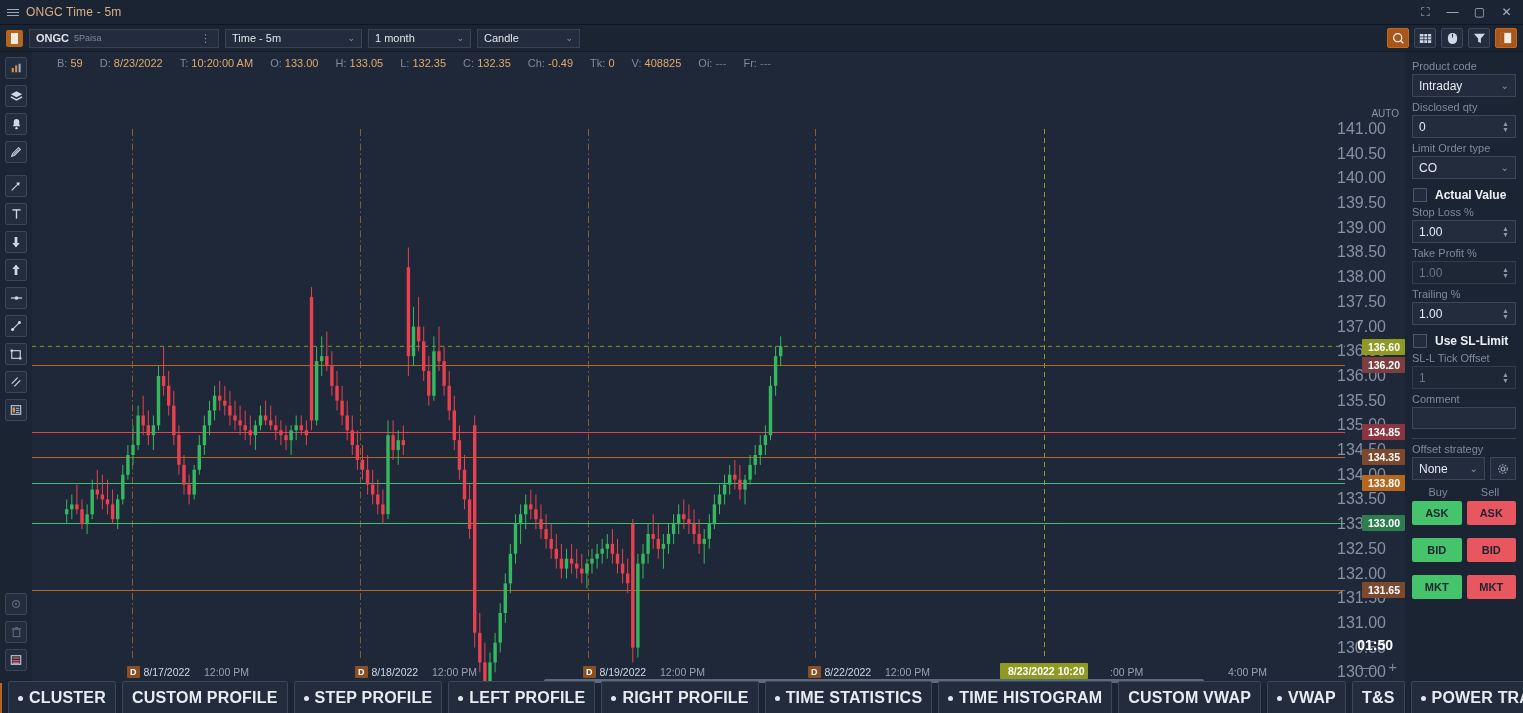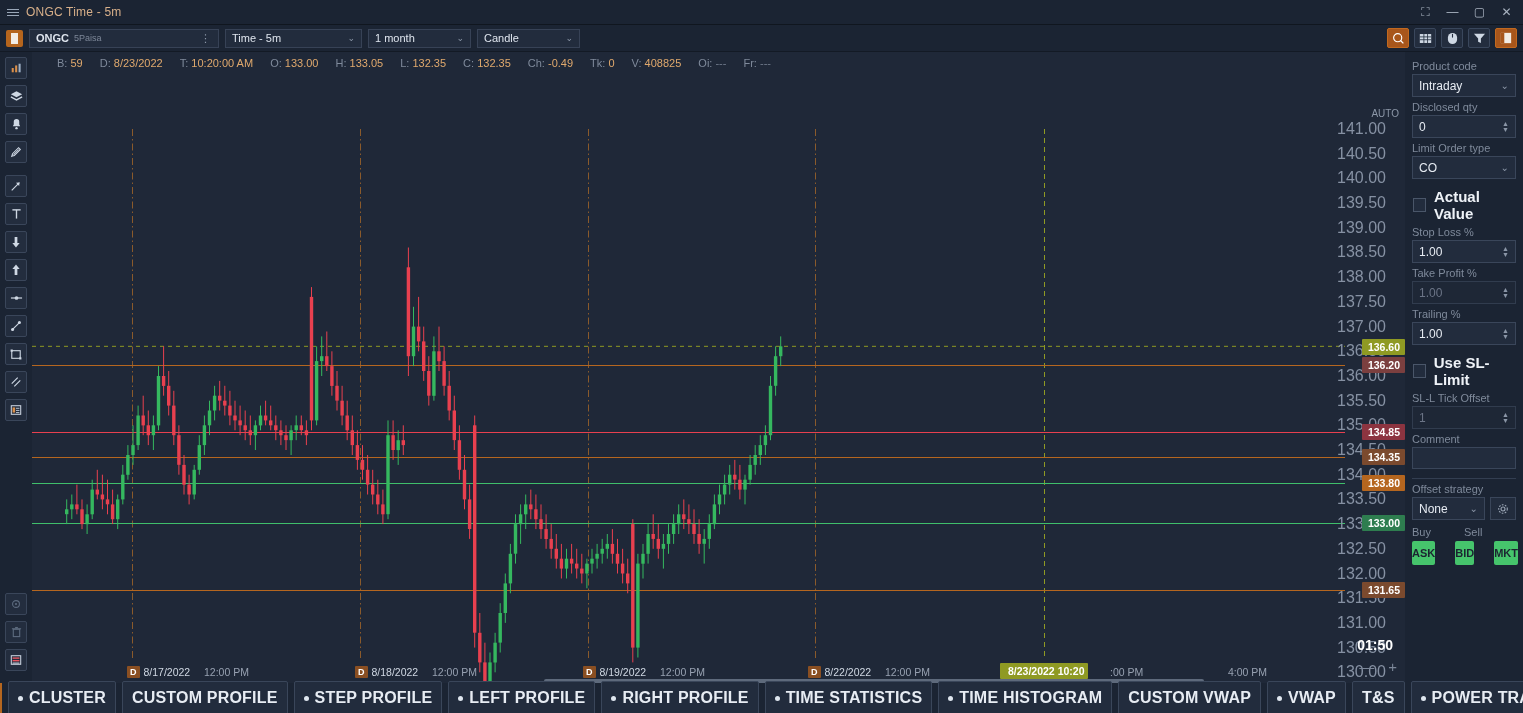--- a/index.html
+++ b/index.html
@@ -136,31 +136,31 @@
   }
   .sb-field.disabled { color: #6b7embed; }
   .sb-field.disabled { color: #6b7486; border-color:#313c4e; background:#1e2736;}
   .sb-field .chev { margin-left:auto; color:#8b96a7; font-size:10px;}
   .sb-spin { margin-left:auto; display:flex; flex-direction:column; align-items:center;
     color:#8b96a7; font-size: 7px; line-height: 6px; }
   .sb-check { display:flex; align-items:center; gap: 8px; margin: 9px 0 4px 1px; }
   .sb-check .box { width: 14px; height: 14px; border: 1px solid #4a real; }
   .sb-check .box { width: 14px; height: 14px; border: 1px solid #4a5669; background:#222c3d;
     cursor:pointer; }
-  .sb-check .txt { font-weight: bold; color: #eef2f7; font-size: 15px; }
+  .sb-check .txt { font-weight: bold; color: #eef2f7; font-size: 12px; text-align: center; }
   .sb-divider { height:1px; background:#333e51; margin: 9px 0 2px; }
   .sb-comment { height: 22px; background: #222c3d; border:1px solid #3a465a; }
   .sb-strategy-row { display:flex; gap: 5px; align-items:center; }
   .sb-strategy-row .sb-field { flex: 1; }
   .sb-gear { width: 26px; height: 23px; background:#222c3d; border:1px solid #3a465a;
     display:flex; align-items:center; justify-content:center; cursor:pointer; color:#9aa5b5;}
-  .bs-head { display:flex; margin: 6px 0 3px; color:#7f8a9b; font-size:11px; }
+  .bs-head { display:flex; margin: 6px 0 3px; color:#7f8a9b; font-size:11px;text-align:center; }
   .bs-head span { width: 50%; }
   .bs-grid { display:flex; gap: 5px; }
-  .bs-col { flex:1; display:flex; flex-direction:row; gap: 20px; }
+  .bs-col { flex:1; display:flex; flex-direction:column; gap: 13px; }
   .bs-btn { height: 24px; display:flex; align-items:center; justify-content:center;
     font-size: 11px; font-weight: bold; color:#1c2431; cursor:pointer; border-radius:2px;}
   .bs-buy { background: #46c46c; }
   .bs-sell { background: #e8565f; }
 
   
   .bottombar {
     position: absolute; left: 0; bottom: 0; width: 1523px; height: 30px;
     background: #1b2433; border-top: 1px solid #2b3purple;
     display: flex; align-items: center; gap: 6px; padding: 0 8px;

